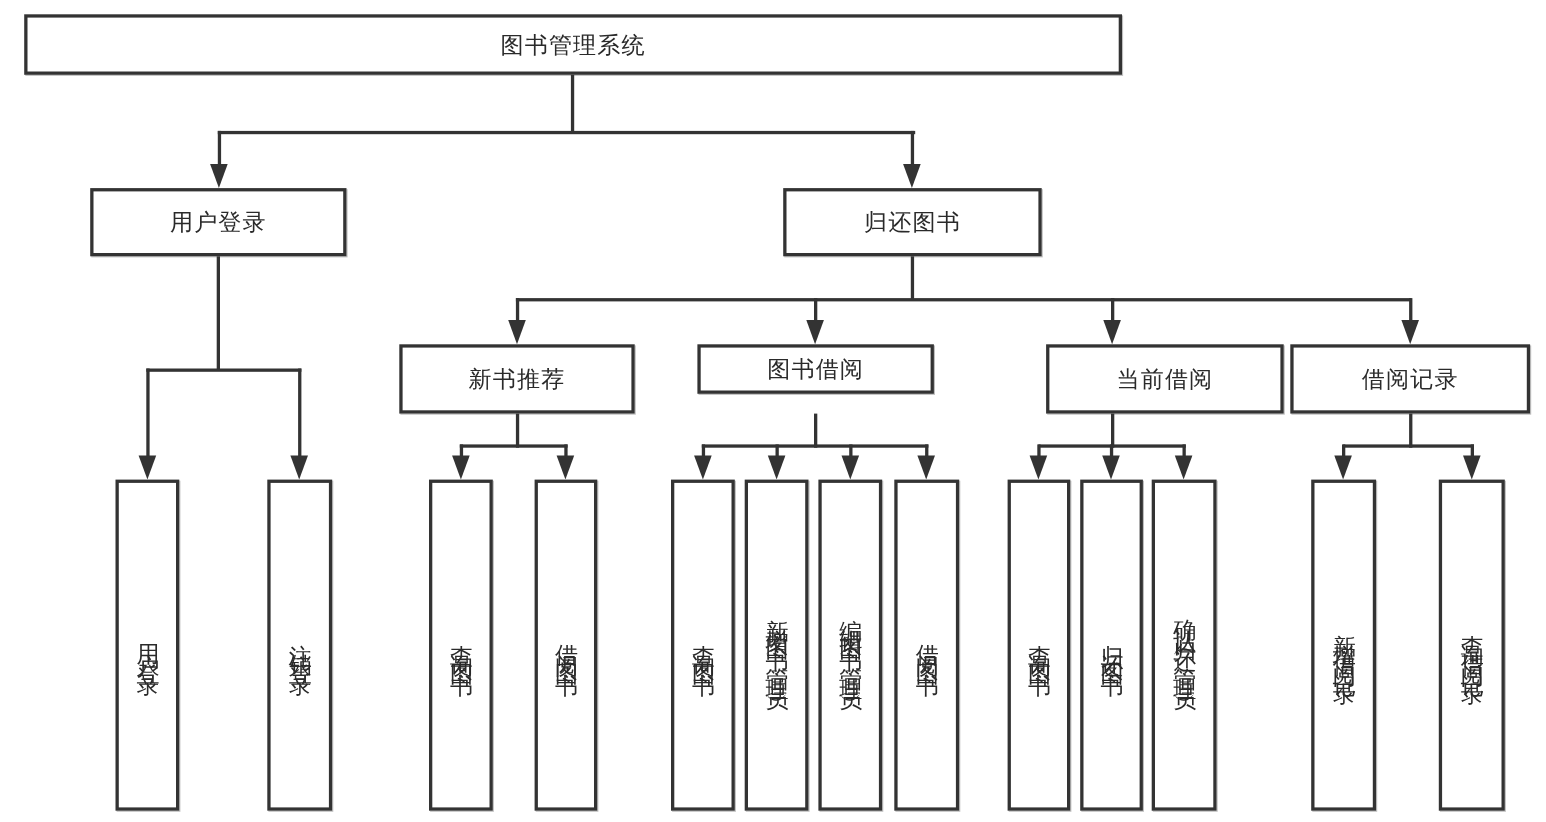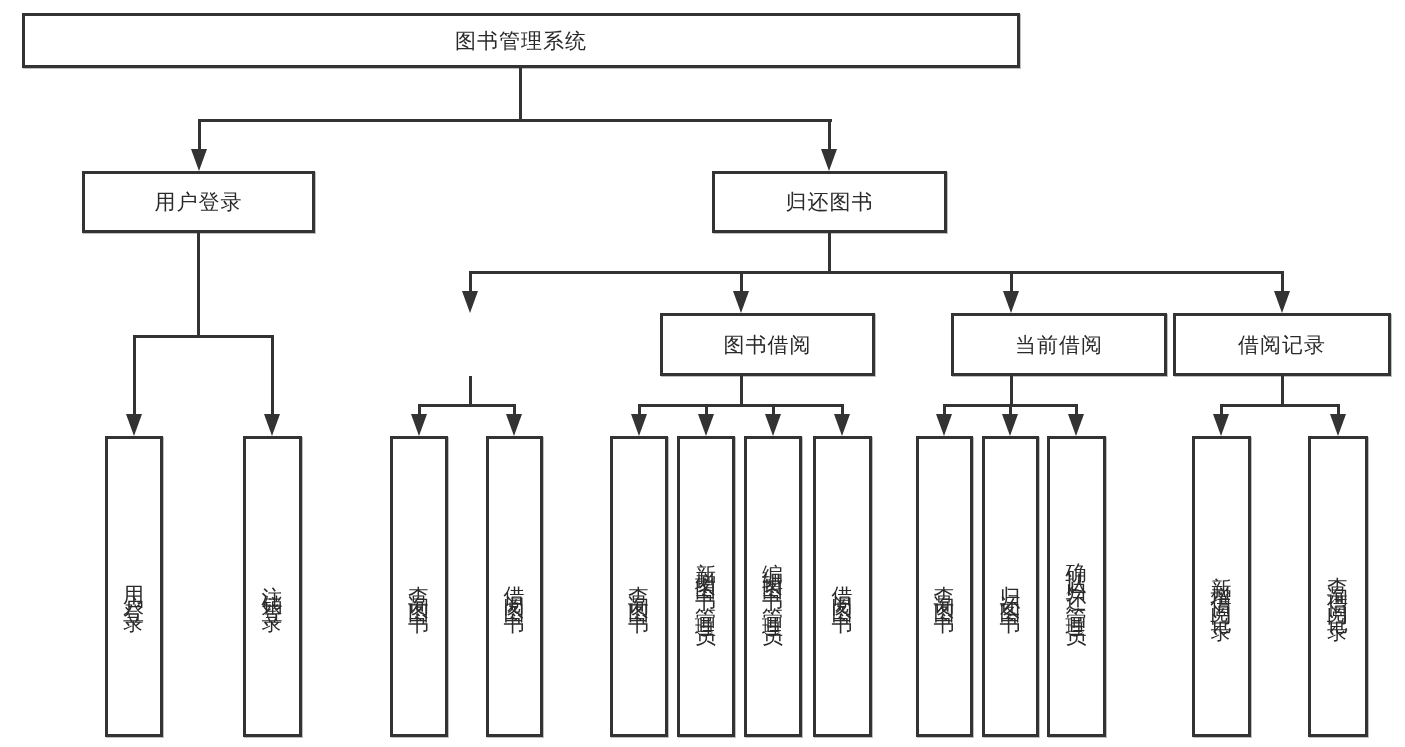--- a/index.html
+++ b/index.html
@@ -93,21 +93,24 @@
   <div class="line" style="left:469px;top:271px;width:814px;height:3px"></div>
   <div class="line" style="left:469px;top:271px;width:3px;height:22px"></div>
   <div class="arrow" style="left:462px;top:291px"></div>
   <div class="line" style="left:740px;top:271px;width:3px;height:22px"></div>
   <div class="arrow" style="left:733px;top:291px"></div>
   <div class="line" style="left:1010px;top:271px;width:3px;height:22px"></div>
   <div class="arrow" style="left:1003px;top:291px"></div>
   <div class="line" style="left:1281px;top:271px;width:3px;height:22px"></div>
   <div class="arrow" style="left:1274px;top:291px"></div>
 
-  <div class="hbox" style="left:660px;top:313px;width:215px;height:63px">
+  <div class="hbox" style="left:363px;top:313px;width:214px;height:63px">
+    <span>新书推荐</span>
+  </div>
+  <div class="hbox" style="left:634px;top:313px;width:215px;height:45px">
     <span>图书借阅</span>
   </div>
   <div class="hbox" style="left:951px;top:313px;width:216px;height:63px">
     <span>当前借阅</span>
   </div>
   <div class="hbox" style="left:1173px;top:313px;width:218px;height:63px">
     <span>借阅记录</span>
   </div>
 
   <div class="line" style="left:469px;top:376px;width:3px;height:31px"></div>

